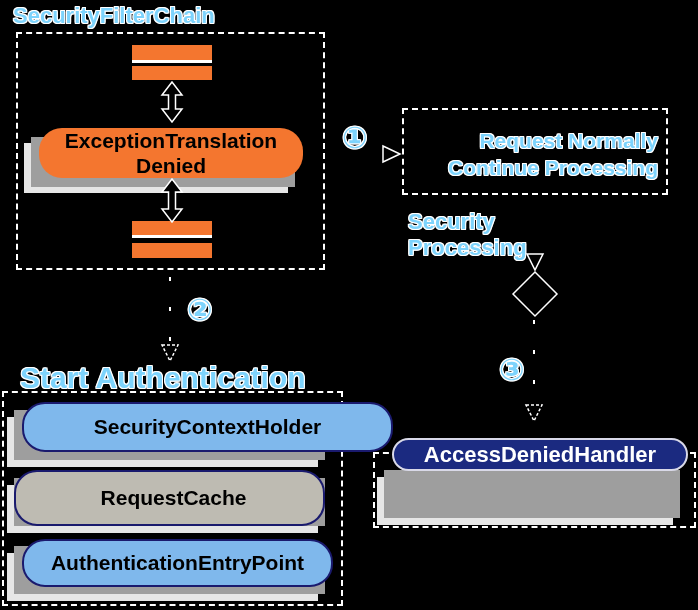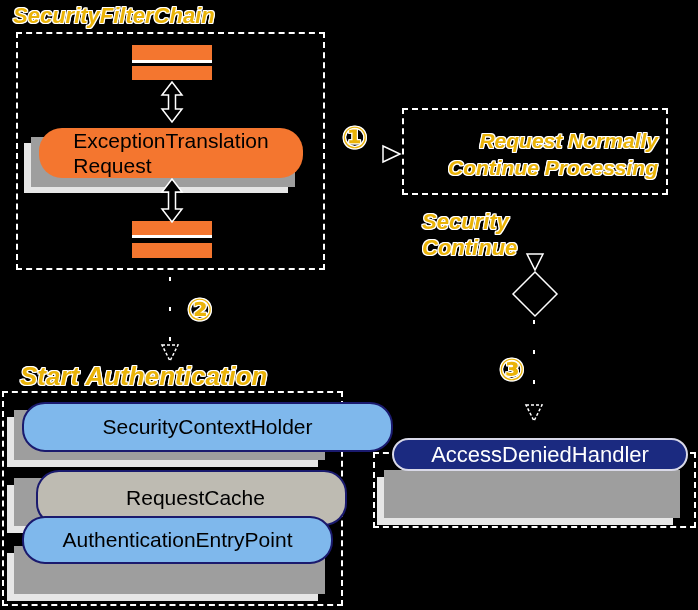--- a/index.html
+++ b/index.html
@@ -3,107 +3,106 @@
 <meta charset="utf-8">
 <style>
   html,body{margin:0;padding:0;background:#000;}
   .stage{
     position:relative;width:698px;height:610px;background:#000000;overflow:hidden;
     font-family:"Liberation Sans",sans-serif;
   }
   .abs{position:absolute;box-sizing:border-box;}
   
   .otext{
-    color:#eab308;font-weight:bold;
+    color:#7dd3fc;font-weight:bold;
     text-shadow:-1px -1px 0 #fff,1px -1px 0 #fff,-1px 1px 0 #fff,1px 1px 0 #fff,
                 -1px 0 0 #fff,1px 0 0 #fff,0 -1px 0 #fff,0 1px 0 #fff;
     white-space:nowrap;
-    font-style:italic;
   }
   .badge{
     font-family:"DejaVu Sans",sans-serif;font-size:30px;line-height:30px;
   }
   .dashedbox{border:2px dashed #ffffff;background:transparent;}
   .sheet{background:#E6E6E6;}
   .sheet.gray{background:#9E9E9E;}
   .node{
-    display:flex;align-items:center;justify-content:center;
-    font-weight:normal;color:#000;border-radius:23px;
+    display:flex;align-items:center;justify-content:center;text-align:center;
+    font-weight:bold;color:#000;border-radius:23px;
   }
   .node .lines span{display:block;}
   .bar{background:#F4762F;}
   .bar.joint{border-bottom:3px solid #ffffff;}
   .etf{background:#F4762F;font-size:21px;line-height:25px;}
   .bluebox{background:#7FB8EC;border:2px solid #1A1A6E;font-size:21px;}
   .tanbox{background:#BEBBB2;border:2px solid #1A1A6E;font-size:21px;}
   .navybox{background:#1B2A80;border:2px solid #D9D9E8;font-size:22px;color:#ffffff;}
   .cont-text{
     text-align:right;padding:17px 8px 0 0;font-size:21px;line-height:27px;
   }
   .cont-text span{display:block;}
-  .multiline span{display:block;margin-left:14px;}
+  .multiline span{display:block;}
   svg{position:absolute;left:0;top:0;pointer-events:none;}
 </style>
 </head>
 <body>
 
 <div class="stage">
 
   <div class="abs otext" style="left:13px;top:3px;font-size:22px;">SecurityFilterChain</div>
 
   <div class="abs dashedbox" style="left:16px;top:32px;width:309px;height:238px;"></div>
 
   <div class="abs bar joint" style="left:132px;top:45px;width:80px;height:18px;"></div>
   <div class="abs bar" style="left:132px;top:66px;width:80px;height:14px;"></div>
 
   <div class="abs sheet" style="left:24px;top:143px;width:264px;height:50px;"></div>
   <div class="abs sheet gray" style="left:31px;top:137px;width:264px;height:50px;"></div>
   <div class="abs node etf" style="left:39px;top:128px;width:264px;height:50px;">
     <div class="lines">
       <span>ExceptionTranslation</span>
-      <span>Request</span>
+      <span>Denied</span>
     </div>
   </div>
 
   <div class="abs bar joint" style="left:132px;top:221px;width:80px;height:17px;"></div>
   <div class="abs bar" style="left:132px;top:243px;width:80px;height:15px;"></div>
 
   <div class="abs otext badge" style="left:342px;top:123px;">①</div>
   <div class="abs otext badge" style="left:187px;top:295px;">②</div>
   <div class="abs otext badge" style="left:499px;top:355px;">③</div>
 
   <div class="abs dashedbox otext cont-text" style="left:402px;top:108px;width:266px;height:87px;">
     <span>Request Normally</span>
     <span>Continue Processing</span>
   </div>
 
   <div class="abs otext multiline" style="left:408px;top:209px;font-size:22px;line-height:26px;">
     <span>Security</span>
-    <span>Continue</span>
+    <span>Processing</span>
   </div>
 
-  <div class="abs otext" style="left:20px;top:361px;font-size:26px;">Start Authentication</div>
+  <div class="abs otext" style="left:20px;top:361px;font-size:30px;">Start Authentication</div>
 
   <div class="abs dashedbox" style="left:2px;top:391px;width:341px;height:215px;"></div>
 
   <div class="abs sheet" style="left:7px;top:417px;width:311px;height:50px;"></div>
   <div class="abs sheet gray" style="left:14px;top:410px;width:311px;height:50px;"></div>
   <div class="abs node bluebox" style="left:22px;top:402px;width:371px;height:50px;">
     <span>SecurityContextHolder</span>
   </div>
 
   <div class="abs sheet" style="left:7px;top:485px;width:311px;height:48px;"></div>
   <div class="abs sheet gray" style="left:14px;top:478px;width:311px;height:48px;"></div>
-  <div class="abs node tanbox" style="left:36px;top:470px;width:311px;height:56px;padding-left:8px;">
+  <div class="abs node tanbox" style="left:14px;top:470px;width:311px;height:56px;padding-left:8px;">
     <span>RequestCache</span>
   </div>
 
   <div class="abs sheet" style="left:7px;top:553px;width:311px;height:48px;"></div>
   <div class="abs sheet gray" style="left:14px;top:546px;width:311px;height:48px;"></div>
-  <div class="abs node bluebox" style="left:22px;top:516px;width:311px;height:48px;">
+  <div class="abs node bluebox" style="left:22px;top:539px;width:311px;height:48px;">
     <span>AuthenticationEntryPoint</span>
   </div>
 
 
   <div class="abs dashedbox" style="left:373px;top:452px;width:323px;height:76px;"></div>
 
   <div class="abs sheet" style="left:377px;top:477px;width:296px;height:48px;"></div>
   <div class="abs sheet gray" style="left:384px;top:470px;width:296px;height:48px;"></div>
   <div class="abs node navybox" style="left:392px;top:438px;width:296px;height:33px;">
     <span>AccessDeniedHandler</span>

